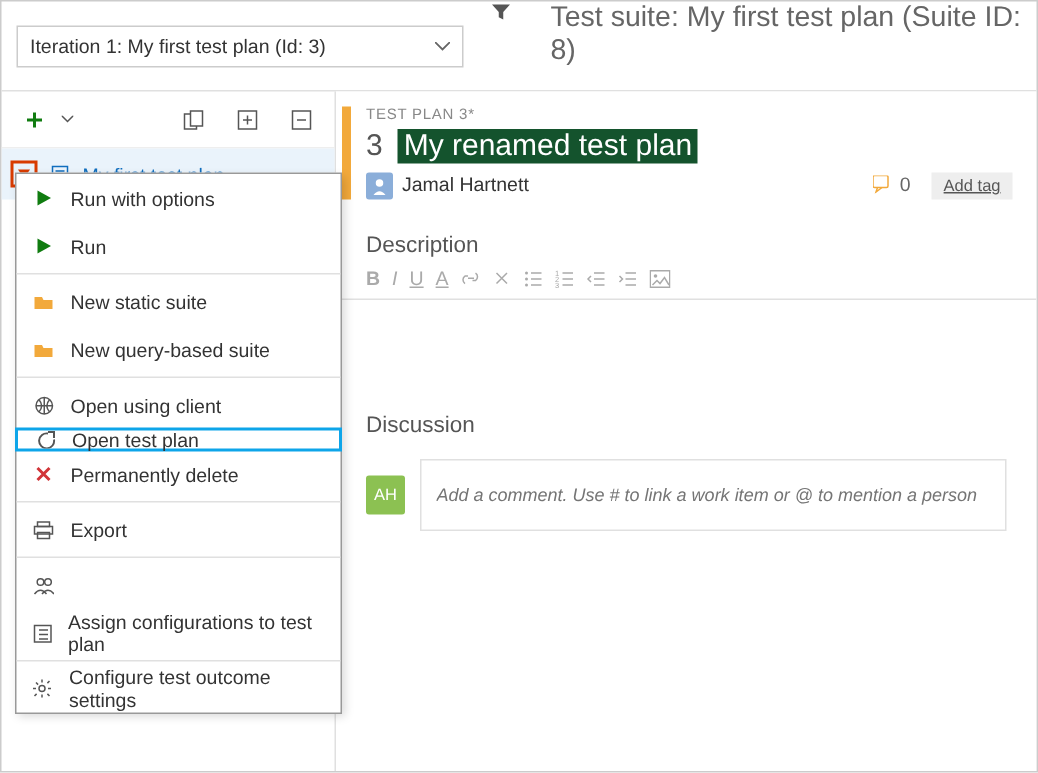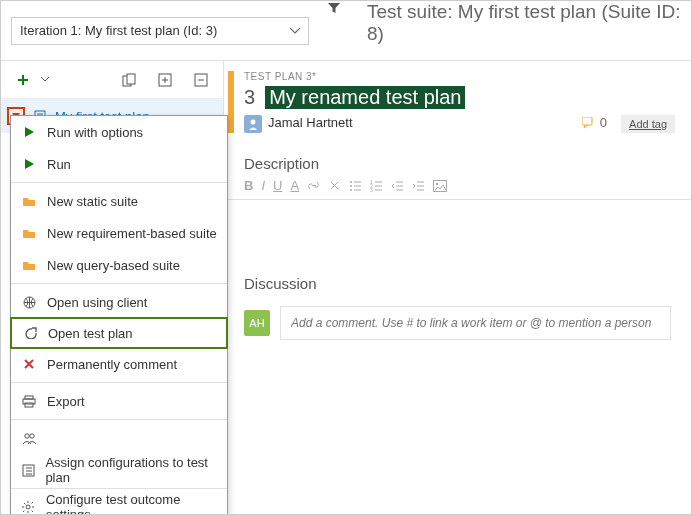--- a/index.html
+++ b/index.html
@@ -30,27 +30,27 @@
   .tag-count { margin-left: auto; display: flex; align-items: center; gap: 4px; color: #666; }
   .add-tag-btn { background: #eee; border: none; padding: 3px 8px; font-size: 11px; color: #555; margin-left: 8px; cursor: pointer; text-decoration: underline; }
   .details-grid { background: #f5f5f5; padding: 10px 20px; display: grid; grid-template-columns: 62px 150px 60px 1fr; row-gap: 14px; align-items: center; font-size: 12px; }
   .details-grid .lbl { color: #888; font-size: 11px; }
   .state-dot { width: 8px; height: 8px; border-radius: 50%; background: #0078d4; display: inline-block; margin-right: 8px; }
   .section-h { font-size: 15px; color: #555; padding: 16px 20px 6px 20px; }
   .editor-toolbar { display: flex; gap: 8px; padding: 0 20px 6px 20px; color: #aaa; font-size: 13px; align-items: center; }
   .editor-area { border-top: 1px solid #e0e0e0; height: 60px; margin: 0 0 0 0; }
   .discussion-row { display: flex; align-items: center; gap: 10px; padding: 8px 20px; }
   .disc-avatar { width: 26px; height: 26px; background: #8cc152; color: #fff; font-size: 11px; display: flex; align-items: center; justify-content: center; border-radius: 2px; }
-  .disc-input { flex: 1; border: 1px solid #e0e0e0; height: 34px; padding: 0 10px; font-style: italic; color: #999; font-size: 12px; }
+  .disc-input { flex: 1; border: 1px solid #e0e0e0; height: 48px; padding: 0 10px; font-style: italic; color: #999; font-size: 12px; }
   
   .context-menu { position: absolute; top: 114px; left: 9px; width: 218px; background: #fff; border: 1px solid #999; box-shadow: 2px 2px 6px rgba(0,0,0,0.15); z-index: 10; }
   .ctx-item { display: flex; align-items: center; height: 32px; padding: 0 10px; gap: 10px; cursor: pointer; font-size: 13px; color: #333; }
   .ctx-icon { width: 16px; height: 16px; display: flex; align-items: center; justify-content: center; }
   .ctx-sep { height: 1px; background: #e0e0e0; margin: 2px 0; }
-  .ctx-highlight { border: 2px solid #4d7c0f; height: 32px; margin: -1px; }
+  .ctx-highlight { border: 2px solid #0ea5e9; height: 16px; margin: -1px; }
   svg { display: block; }
 </style>
 </head>
 <body>
 
 <div class="top-row">
   <div class="dropdown-region">
     <div class="dropdown">
       <span>Iteration 1: My first test plan (Id: 3)</span>
       <svg width="10" height="6">
@@ -226,28 +226,20 @@
         </svg>
       </span>
     <span>New static suite</span>
   </div>
   <div class="ctx-item">
     <span class="ctx-icon">
         <svg width="14" height="12">
           <path d="M1 3 h5 l1 2 h6 v6 h-12 z" fill="#f2a93b"></path>
         </svg>
       </span>
-    <span>New requirement-based suite</span>
-  </div>
-  <div class="ctx-item">
-    <span class="ctx-icon">
-        <svg width="14" height="12">
-          <path d="M1 3 h5 l1 2 h6 v6 h-12 z" fill="#f2a93b"></path>
-        </svg>
-      </span>
     <span>New query-based suite</span>
   </div>
   <div class="ctx-sep"></div>
   <div class="ctx-item">
     <span class="ctx-icon">
         <svg width="13" height="13">
           <circle cx="6.5" cy="6.5" r="5.5" fill="none" stroke="#555"></circle>
           <path d="M1 6.5 h11 M6.5 1 v11 M3 2.5 q3.5 4 0 8 M10 2.5 q-3.5 4 0 8" fill="none" stroke="#555"></path>
         </svg>
       </span>
@@ -261,21 +253,21 @@
         </svg>
       </span>
     <span>Open test plan</span>
   </div>
   <div class="ctx-item">
     <span class="ctx-icon">
         <svg width="12" height="12">
           <path d="M2 2 L10 10 M10 2 L2 10" stroke="#d13438" stroke-width="2"></path>
         </svg>
       </span>
-    <span>Permanently comment</span>
+    <span>Permanently delete</span>
   </div>
   <div class="ctx-sep"></div>
   <div class="ctx-item">
     <span class="ctx-icon">
         <svg width="14" height="13">
           <rect x="3" y="1" width="8" height="3" fill="none" stroke="#555"></rect>
           <rect x="1" y="4" width="12" height="5" fill="none" stroke="#555"></rect>
           <rect x="3" y="8" width="8" height="4" fill="none" stroke="#555"></rect>
         </svg>
       </span>

